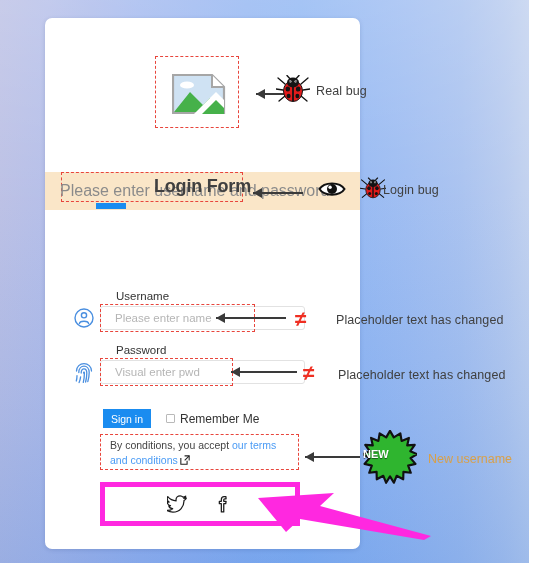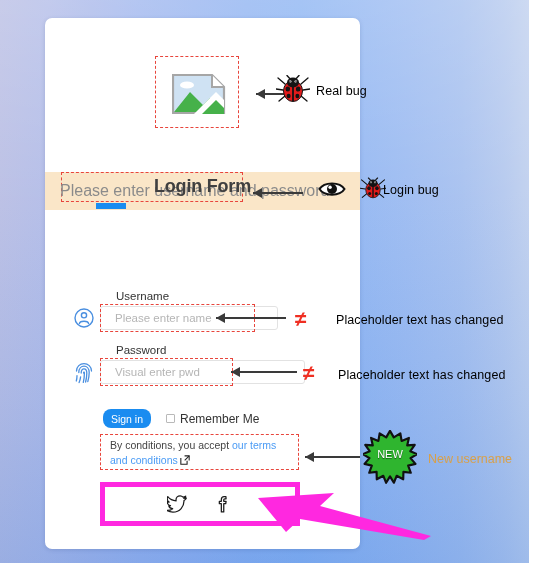--- a/index.html
+++ b/index.html
@@ -61,21 +61,21 @@
   .arrow-h .head {
     position: absolute; left: 0; top: 50%;
     width: 0; height: 0;
     transform: translateY(-50%);
     border-top: 5px solid transparent;
     border-bottom: 5px solid transparent;
     border-right: 9px solid #3a3a3a;
   }
   .anno-text {
     position: absolute;
-    color: #000000;
+    color: #404040;
     font-size: 12.5px;
     white-space: nowrap;
     letter-spacing: 0.1px;
     text-align: center;
   }
   .neq {
     position: absolute;
     color: #ef2f22;
     font-size: 21px;
     font-weight: 700;
@@ -131,21 +131,21 @@
     padding-left: 14px;
   }
   .field-dashed { }
   .side-icon { position: absolute; }
 
   
   #signin-btn {
     position: absolute;
     left: 103px; top: 409px; width: 48px; height: 19px;
     background: #1a8cf0;
-    border: none; border-radius: 8px;
+    border: none; border-radius: 0;
     color: #fff; font-size: 10.5px;
     font-family: "Liberation Sans", sans-serif;
     cursor: pointer;
   }
   #remember-box {
     position: absolute;
     left: 166px; top: 414px; width: 9px; height: 9px;
     border: 1px solid #b9b9b9; border-radius: 1px; background: #fff;
   }
   #remember-label {
@@ -161,22 +161,22 @@
   }
   #terms-text a { color: #4a9bf5; text-decoration: none; }
   .ext-link-icon { display: inline-block; vertical-align: -1px; margin-left: 2px; }
 
   
   #new-badge {
     position: absolute; left: 363px; top: 430px; width: 54px; height: 54px;
   }
   #new-badge-text {
     position: absolute; left: 363px; top: 448px; width: 54px;
-    text-align: center;
-    font-size: 11px; font-weight: 400; color: #ffffff;
+    text-align: left;
+    font-size: 11px; font-weight: 700; color: #ffffff;
     text-shadow: 0 1px 1px rgba(0,0,0,0.55);
     pointer-events: none;
   }
   #new-feature-text {
     position: absolute; left: 428px; top: 452px;
     font-size: 12.5px; color: #d8a04a;
     white-space: nowrap;
   }
 
   
@@ -293,21 +293,21 @@
 <div class="anno-text" style="left:383px; top:183px;">Login  bug</div>
 
 <div class="field-label" style="left:100px; top:290px;">Username</div>
 
 <svg class="side-icon" style="left:74px; top:308px;" width="20" height="20" viewBox="0 0 20 20">
   <circle cx="10" cy="10" r="9" fill="none" stroke="#4a8fe0" stroke-width="1.4"></circle>
   <circle cx="10" cy="7.3" r="2.6" fill="none" stroke="#4a8fe0" stroke-width="1.4"></circle>
   <path d="M5.3,16 C5.6,12.4 14.4,12.4 14.7,16" fill="none" stroke="#4a8fe0" stroke-width="1.4"></path>
 </svg>
 
-<div class="field-input" style="left:100px; top:306px; width:178px; height:24px;">Please enter name</div>
+<div class="field-input" style="left:100px; top:306px; width:205px; height:24px;">Please enter name</div>
 <div class="dashed-red field-dashed" style="left:100px; top:304px; width:155px; height:28px;"></div>
 
 <div class="arrow-h" style="left:216px; top:313px; width:70px;">
   <div class="shaft"></div>
     <div class="head"></div>
 </div>
 <div class="neq" style="left:295px; top:308px;">≠</div>
 <div class="anno-text" style="left:336px; top:313px;">Placeholder text has changed</div>
 
 <div class="field-label" style="left:100px; top:344px;text-align:center;">Password</div>

